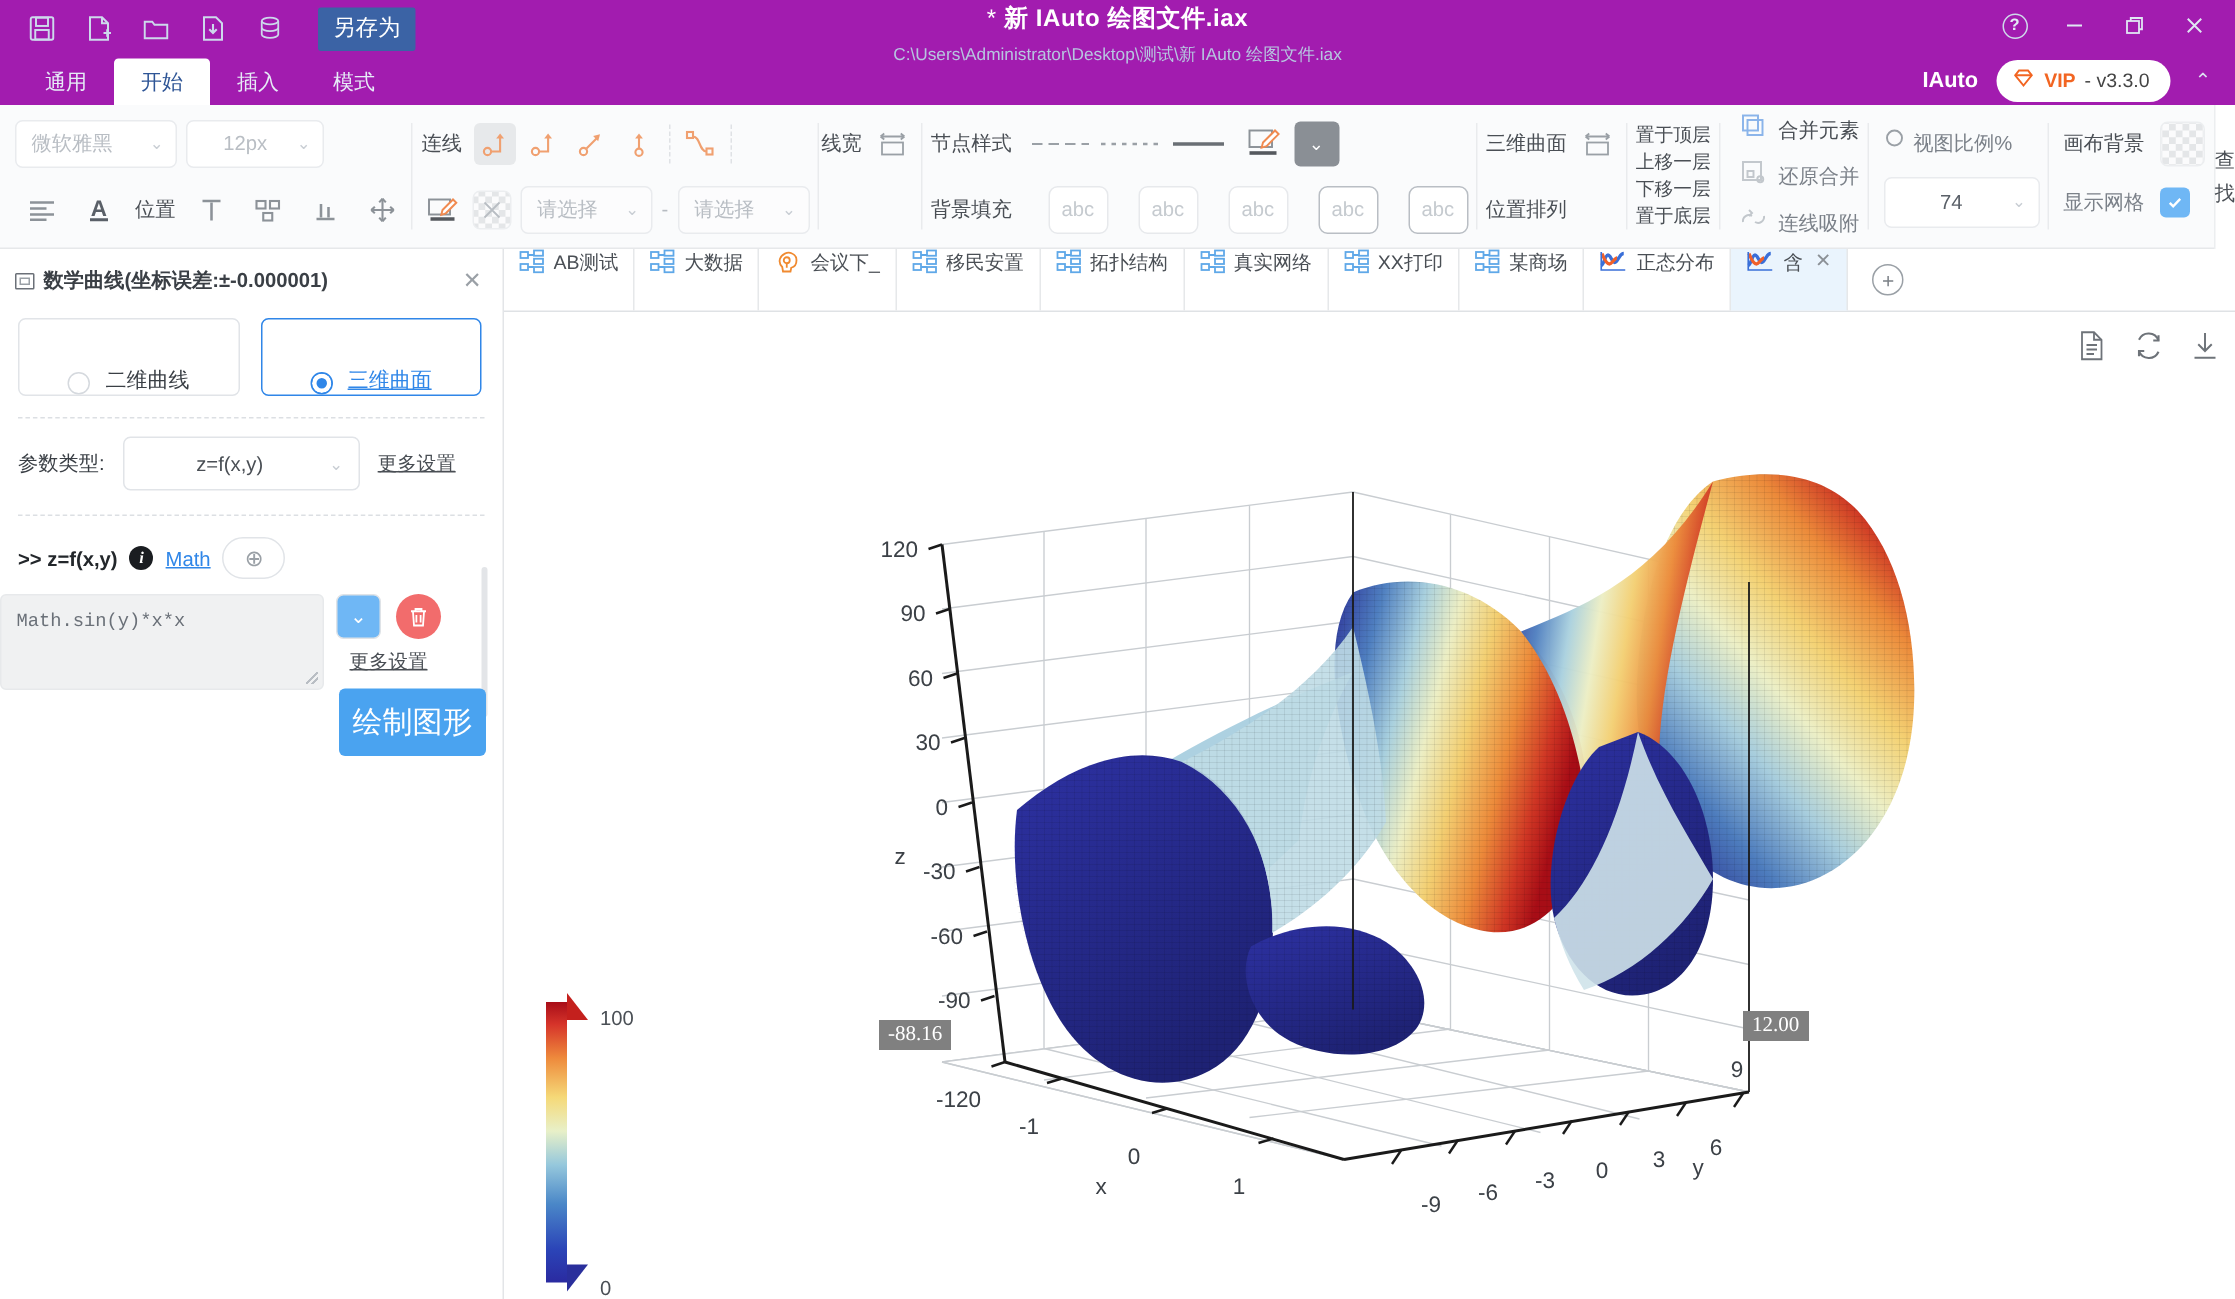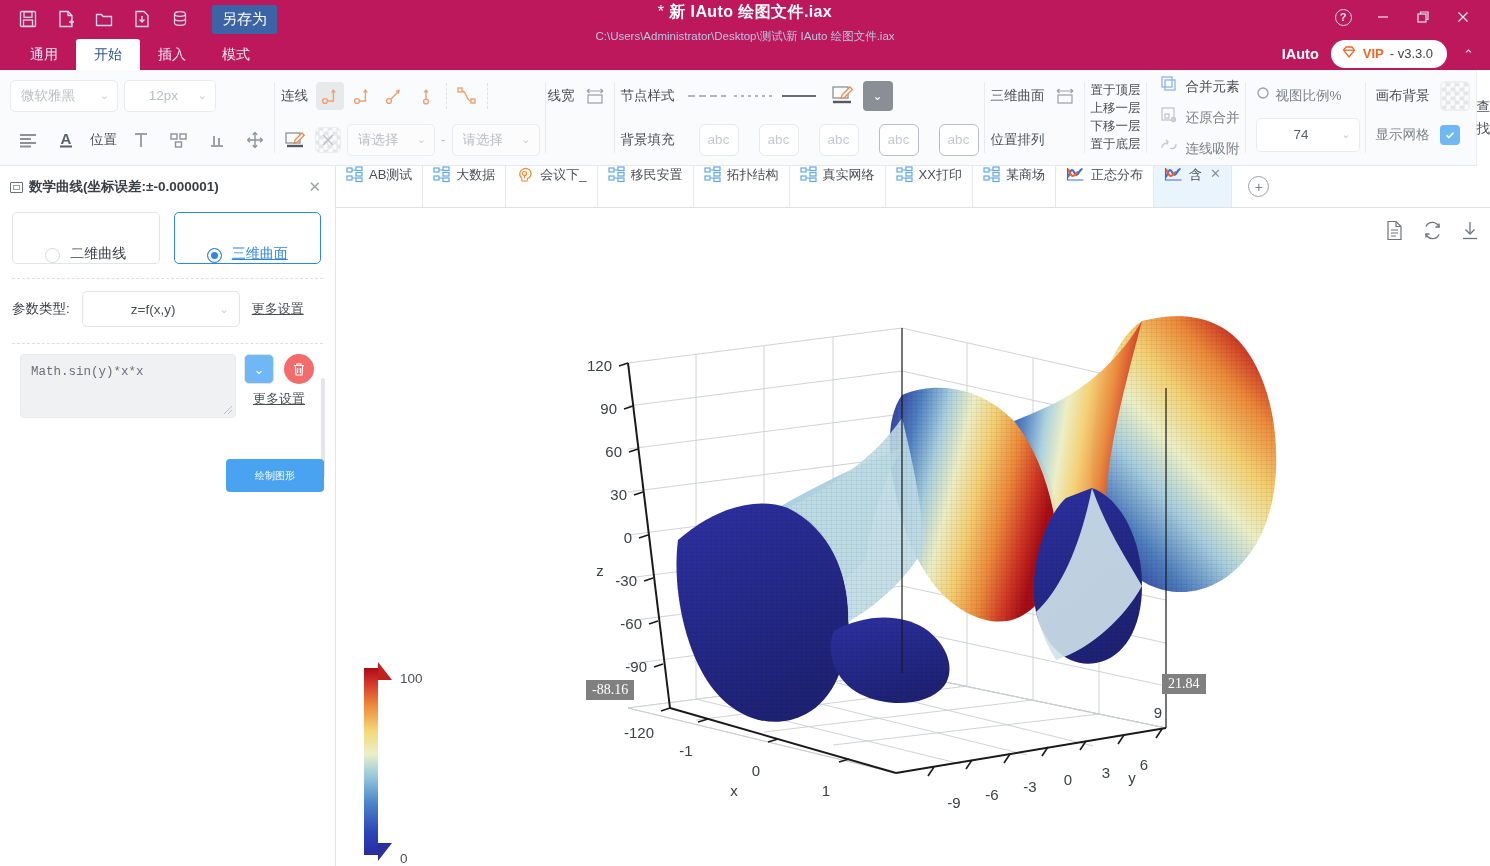--- a/index.html
+++ b/index.html
@@ -7,21 +7,21 @@
     width: 1490px; height: 866px;
     font-family: "Liberation Sans", "DejaVu Sans", sans-serif;
     background: #ffffff;
     overflow: hidden;
   }
   #app { position: relative; width: 1490px; height: 866px; }
 
   
   .titlebar {
     position: absolute; top: 0; left: 0; width: 1490px; height: 70px;
-    background: #be185d;
+    background: #a21caf;
   }
   .tb-icons { position: absolute; left: 14px; top: 2px; display: flex; align-items: center; gap: 10px; height: 34px; }
   .tb-ico {
     width: 28px; height: 28px; display: flex; align-items: center; justify-content: center;
     color: #cdd9ec;
   }
   .tb-ico svg { display:block; }
   .saveas-btn {
     margin-left: 8px; color: #fff; font-size: 15px; padding: 4px 10px 5px;
     background: #3b63a5; border-radius: 2px; line-height: 20px; white-space: nowrap;
@@ -151,21 +151,21 @@
     width: 16px; height: 16px; border-radius: 50%; background: #1a1d21; color: #fff;
     font-size: 11px; font-style: italic; font-weight: bold;
     display: flex; align-items: center; justify-content: center; font-family: "Liberation Serif", serif;
   }
   .math-link { color: #2f86e8; font-size: 13.5px; text-decoration: underline; font-weight: 500; }
   .plus-pill {
     width: 42px; height: 28px; border: 1px solid #e1e4e8; border-radius: 14px;
     display: flex; align-items: center; justify-content: center; color: #9aa0a6; font-size: 15px;
   }
 
-  .expr-area { display: flex; padding: 10px 20px 0; gap: 8px; }
+  .expr-area { display: flex; padding: 10px 0 0; gap: 8px; }
   .expr-box {
     width: 216px; height: 64px; background: #f0f1f2; border: 1px solid #e7e9eb; border-radius: 4px;
     padding: 10px 10px; font-family: "Liberation Mono", "DejaVu Sans Mono", monospace;
     font-size: 12.5px; color: #6a7078; position: relative;
   }
   .expr-box::after {
     content: ""; position: absolute; right: 3px; bottom: 3px; width: 8px; height: 8px;
     background: linear-gradient(135deg, transparent 45%, #b9bec4 45%, #b9bec4 55%, transparent 55%),
                 linear-gradient(135deg, transparent 70%, #b9bec4 70%, #b9bec4 80%, transparent 80%);
   }
@@ -176,22 +176,22 @@
     display: flex; align-items: center; justify-content: center; color: #fff; font-size: 13px;
   }
   .btn-red-circ {
     width: 30px; height: 30px; background: #f26c6c; border-radius: 50%;
     display: flex; align-items: center; justify-content: center; color: #fff; font-size: 14px;
   }
   .scrollthumb {
     position: absolute; right: 10px; top: 212px; width: 4px; height: 100px; background: #e3e5e8; border-radius: 2px;
   }
   .draw-btn {
-    position: absolute; right: 11px; top: 293px; width: 98px; height: 33px; background: #4aa3f0;
-    color: #fff; font-size: 10px; border-radius: 4px; display: flex; align-items: center; justify-content: center;
+    position: absolute; right: 11px; top: 293px; width: 98px; height: 45px; background: #4aa3f0;
+    color: #fff; font-size: 20px; border-radius: 4px; display: flex; align-items: center; justify-content: center;
   }
 
   
   .tabstrip {
     position: absolute; top: 166px; left: 336px; width: 1154px; height: 42px;
     background: #fff; border-bottom: 1px solid #dfe2e5; display: flex; align-items: stretch;
   }
   .dtab {
     display: flex; gap: 6px; padding: 0 10px; min-width: 0;
     border-right: 1px solid #e6e8ea; font-size: 13px; color: #4a4f55; white-space: nowrap;
@@ -612,20 +612,26 @@
       <span class="param-lbl">参数类型:</span>
       <div class="param-combo">
         <span style="margin:0 auto">z=f(x,y)</span>
         <span class="caret">⌄</span>
       </div>
       <span class="link-u">更多设置</span>
     </div>
 
     <div class="dash-div" style="margin-top:16px"></div>
 
+    <div class="fn-row">
+      <span class="fn-title">&gt;&gt; z=f(x,y)</span>
+      <span class="info-i">i</span>
+      <span class="math-link">Math</span>
+      <span class="plus-pill">⊕</span>
+    </div>
 
     <div class="expr-area">
       <div class="expr-box">Math.sin(y)*x*x</div>
       <div class="expr-side">
         <div class="expr-btns">
           <div class="btn-blue-sq">
             <span>⌄</span>
           </div>
           <div class="btn-red-circ">
             <svg width="14" height="15" viewBox="0 0 14 15" fill="none" stroke="#fff" stroke-width="1.2">
@@ -1000,16 +1006,16 @@
           <text x="732" y="577">0</text>
           <text x="770" y="570">3</text>
           <text x="808" y="562">6</text>
           <text x="822" y="510">9</text>
         </g>
         <text x="796" y="575" fill="#3c4147" font-size="15" text-anchor="middle">y</text>
       </svg>
     </div>
 
     <div class="tooltip-z">-88.16</div>
-    <div class="tooltip-y">21.84</div>
+    <div class="tooltip-y">12.00</div>
   </div>
 
 </div>
 
 </body></html>

